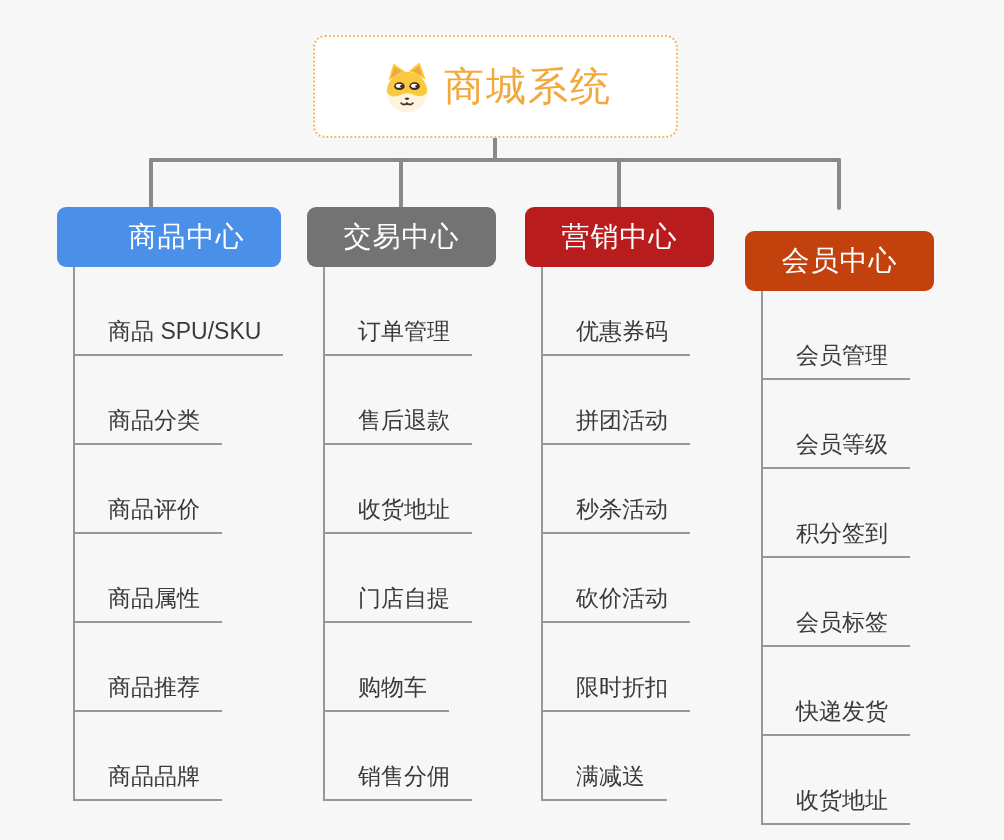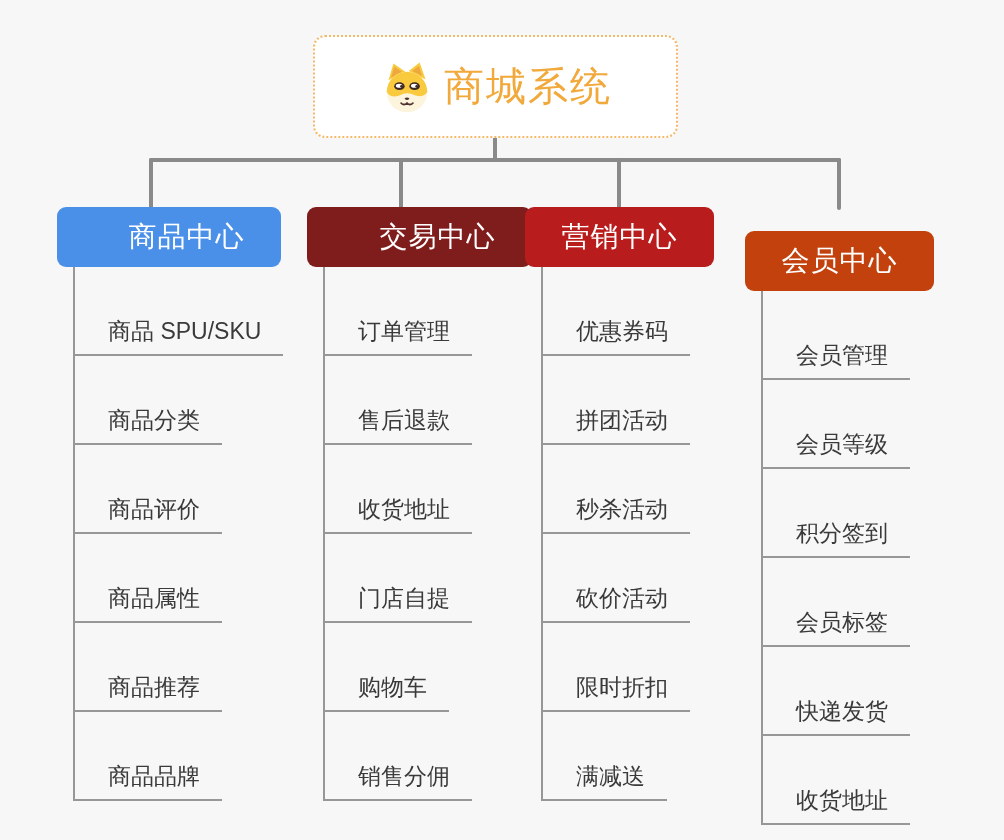--- a/index.html
+++ b/index.html
@@ -49,21 +49,21 @@
   .node{
     width:189px;height:60px;
     border-radius:9px;
     display:flex;align-items:center;justify-content:center;
     color:#ffffff;
     font-size:28px;
     letter-spacing:1px;
     white-space:nowrap;
   }
   .node-0{background:#4a8fe8;padding-left:35px;}
-  .node-1{background:#7f1d1d;padding-left:36px;}
+  .node-1{background:#737373;}
   .node-2{background:#b91c1c;}
   .node-3{background:#c2410c;margin-top:24px;}
 
   .leaves{
     margin-left:16px;
     border-left:2px solid #979797;
   }
   .leaf{
     height:89px;
     box-sizing:border-box;

